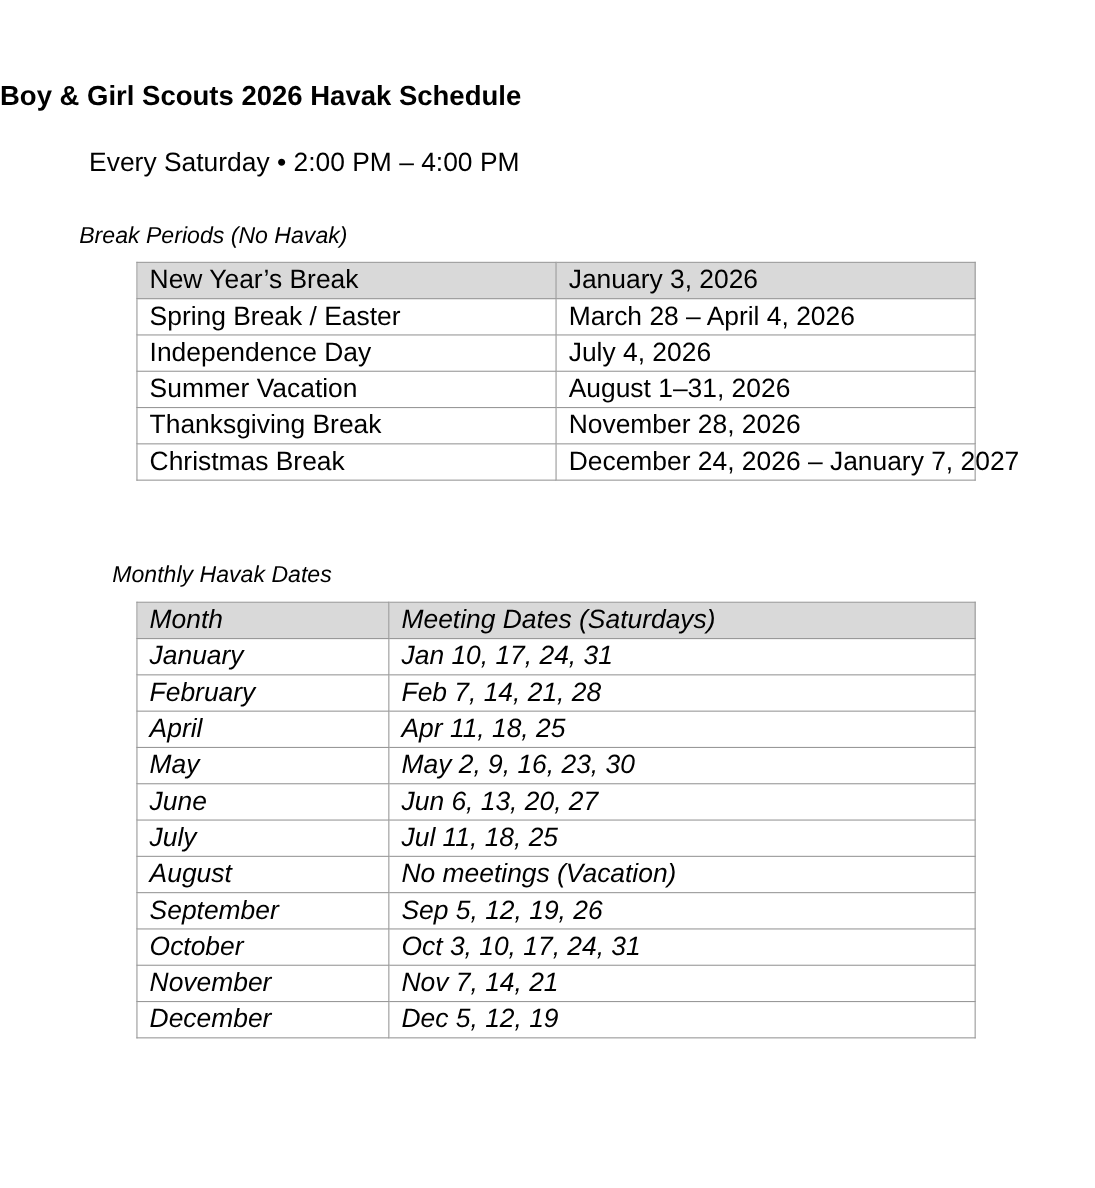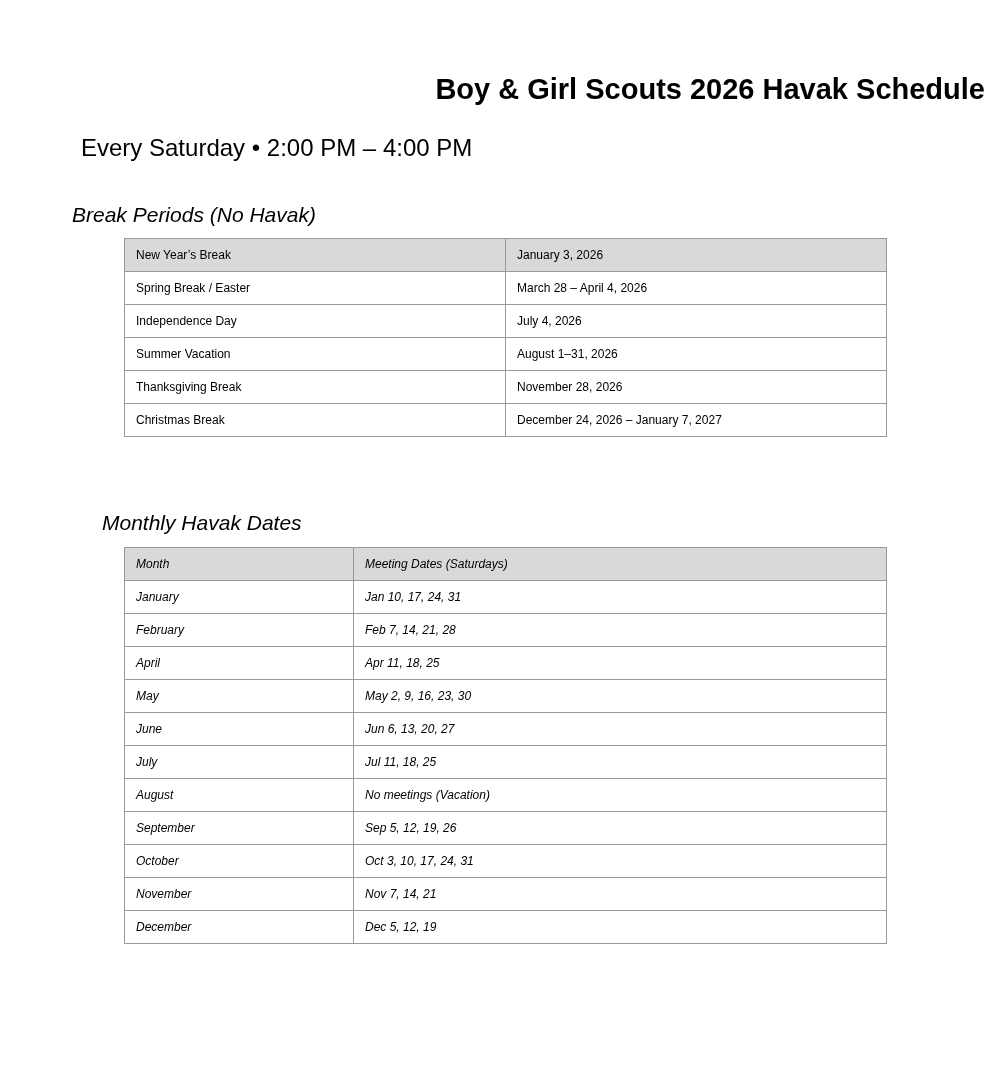--- a/index.html
+++ b/index.html
@@ -2,34 +2,34 @@
 <html><head>
   <meta charset="utf-8">
   <style>
     html, body { margin: 0; padding: 0; background: #ffffff; }
     body {
       width: 995px; height: 1080px; position: relative; overflow: hidden;
       font-family: "Liberation Sans", sans-serif; color: #000;
     }
     .title {
       position: absolute; left: 0; width: 985px; top: 73px;
-      text-align: right; font-size: 29px; font-weight: bold; margin: 0;
+      text-align: left; font-size: 25px; font-weight: bold; margin: 0;
     }
     .subtitle {
       position: absolute; left: 81px; top: 134px; font-size: 24px; margin: 0;
     }
     .section-heading {
       position: absolute; left: 72px; font-size: 21px;
       font-weight: normal; font-style: italic; margin: 0;
     }
     #h-breaks { top: 203px; }
     #h-monthly { top: 511px; margin-left: 30px; }
     table {
       position: absolute; left: 124px; width: 762px;
-      border-collapse: collapse; font-size: 12px; table-layout: fixed;
+      border-collapse: collapse; font-size: 24px; table-layout: fixed;
     }
     td {
       border: 1px solid #999999; height: 33px; padding: 0 0 0 11px;
       vertical-align: middle; white-space: nowrap; box-sizing: border-box;
     }
     tr.head td { background: #d9d9d9; }
     #t-breaks { top: 238px; }
     #t-breaks col.c1 { width: 381px; }
     #t-breaks col.c2 { width: 381px; }
     #t-monthly { top: 547px; font-style: italic; }

